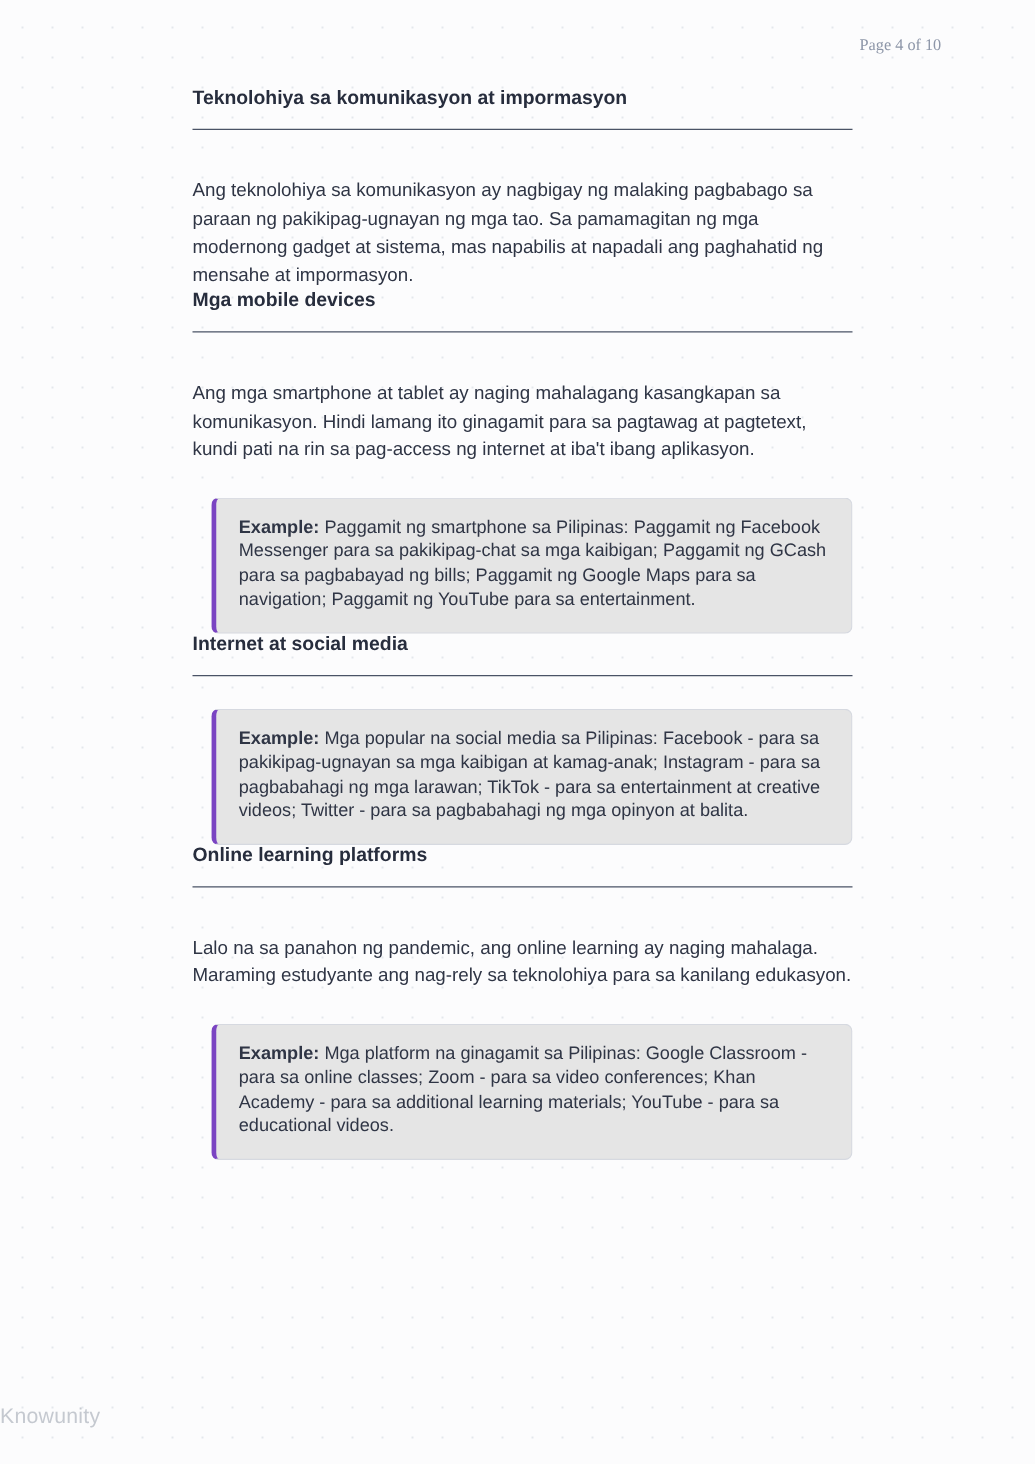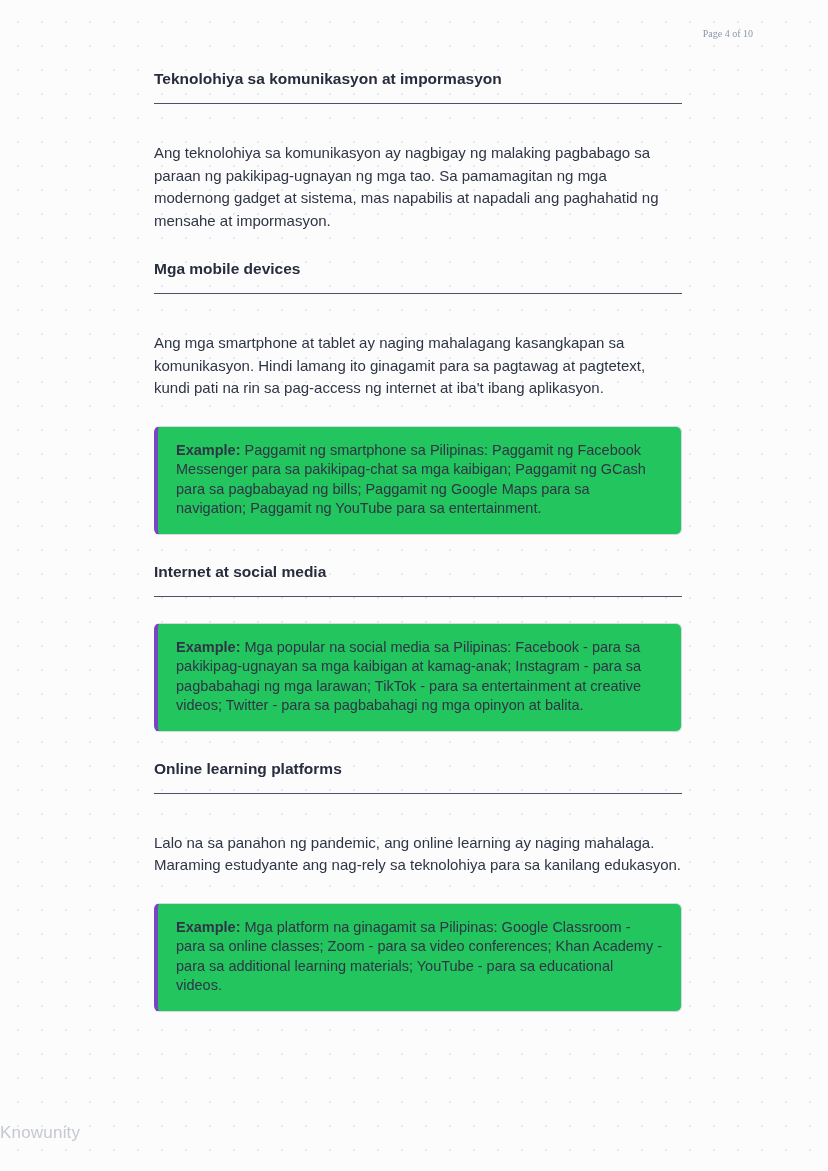--- a/index.html
+++ b/index.html
@@ -18,61 +18,61 @@
     background-position: 6px 10px;
     color: #2f3545;
     overflow: hidden;
   }
 
   .page-indicator {
     position: absolute;
     top: 28px;
     right: 75px;
     font-family: "Liberation Serif", serif;
-    font-size: 10px;
+    font-size: 13px;
     color: #8d96a8;
   }
 
   .content {
     position: absolute;
     left: 154px;
     top: 70px;
     width: 528px;
   }
 
   .section-heading {
     font-size: 15.5px;
     font-weight: bold;
     color: #272d3d;
     padding-bottom: 15px;
     border-bottom: 1px solid #4a5366;
-    margin-top: 28px;
   }
 
   .section:first-child .section-heading {
     margin-top: 0;
   }
 
   .section-paragraph {
     margin-top: 38px;
     font-size: 15px;
     line-height: 22.5px;
     color: #2f3545;
   }
 
   .example-box {
     margin-top: 26px;
-    background: #22c55e;
+    background: #e5e5e5;
     border: 1px solid #d6d9e0;
     border-left: 4px solid #7a44c2;
     border-radius: 6px;
     padding: 14px 18px 15px 18px;
     font-size: 14.5px;
     line-height: 19.5px;
     color: #2f3545;
+    margin-left: 15px;
   }
 
   .example-label {
     font-weight: bold;
   }
 
   .footer-brand {
     position: absolute;
     bottom: 28px;
     left: 0;

